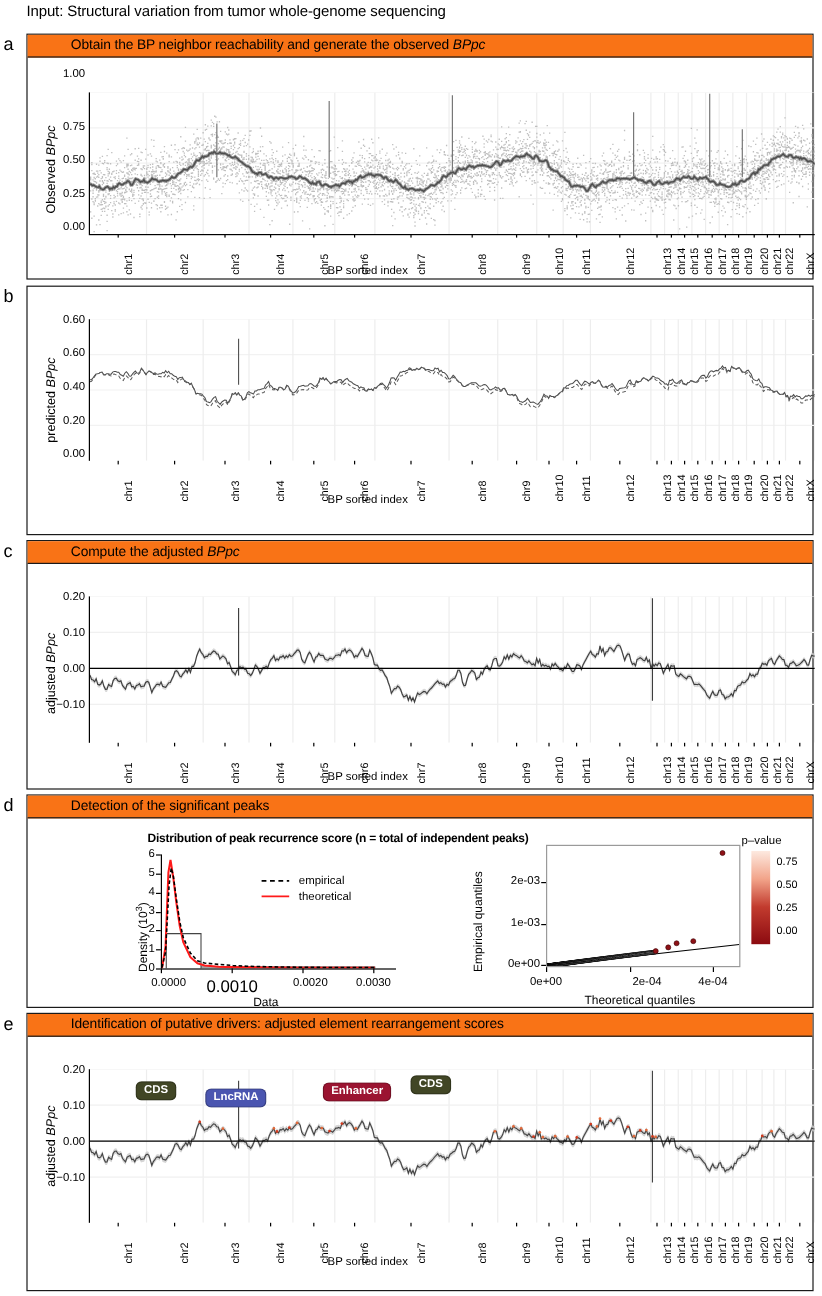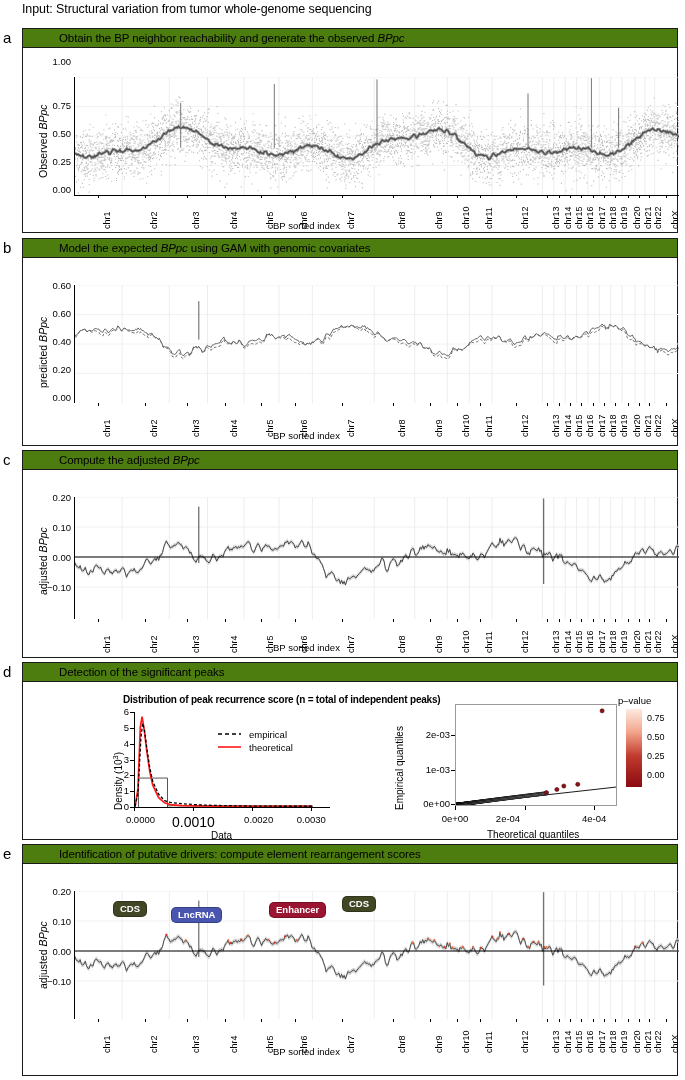--- a/index.html
+++ b/index.html
@@ -13,21 +13,21 @@
   
   .input-caption{
     position:absolute;left:22px;top:2px;font-size:12.5px;letter-spacing:-0.1px;
     white-space:nowrap;
   }
 
   
   .panel{position:absolute;left:22px;border:1px solid #1a1a1a;background:#fff;box-sizing:border-box;}
   .panel-letter{position:absolute;left:3px;font-size:15px;line-height:1;}
   .panel-header{
-    height:19px;background:#4d7c0f;border-bottom:1px solid #1a1a1a;
+    height:19px;background:#f97316;border-bottom:1px solid #1a1a1a;
     display:flex;align-items:center;box-sizing:border-box;
   }
   .panel-header .htext{font-size:11.5px;padding-left:36px;white-space:nowrap;letter-spacing:-0.1px;}
   .it{font-style:italic;}
   .panel-body{position:relative;width:100%;box-sizing:border-box;}
 
   
   .ylab{
     position:absolute;transform-origin:0 0;transform:rotate(-90deg);
     font-size:10.5px;white-space:nowrap;
@@ -167,23 +167,20 @@
           <div class="xtick" style="left: 629.735px; top: 181px;">chr22</div>
           <div class="tickmark" style="left: 642.806px; top: 147px; height: 3px;"></div>
           <div class="xtick" style="left: 646.806px; top: 181px;">chrX</div>
         </div>
       <div class="xlab" style="left:250px;top:172px;">BP sorted index</div>
     </div>
   </div>
 
   <div class="panel-letter" style="top:240px;">b</div>
   <div class="panel" style="top:238px;width:656px;height:208px;">
-    <div class="panel-header">
-      <div class="htext"><span>Model the expected </span><span class="it">BPpc</span><span> using GAM with genomic covariates</span></div>
-    </div>
     <div class="panel-body" style="height:187px;">
       <div class="ylab" style="left:14px;top:130px;"><span>predicted </span><span class="it">BPpc</span></div>
 
       <div class="ytick" style="left:12px;top:22px;width:36px;">0.60</div>
       <div class="ytick" style="left:12px;top:50px;width:36px;">0.60</div>
       <div class="ytick" style="left:12px;top:78px;width:36px;">0.40</div>
       <div class="ytick" style="left:12px;top:106px;width:36px;">0.20</div>
       <div class="ytick" style="left:12px;top:134px;width:36px;">0.00</div>
 
       <svg id="svg-b" width="604" height="118" style="position:absolute;left:52px;top:27px;">
@@ -699,21 +696,21 @@
           <circle cx="90.43478260869564" cy="87.58620689655172" r="2.1" fill="#8e1116" stroke="#3a0407" stroke-width="0.5"></circle>
           <circle cx="100.86956521739131" cy="84.48275862068965" r="2.1" fill="#8e1116" stroke="#3a0407" stroke-width="0.5"></circle>
           <circle cx="107.82608695652173" cy="81.03448275862068" r="2.1" fill="#8e1116" stroke="#3a0407" stroke-width="0.5"></circle>
           <circle cx="121.7391304347826" cy="79.3103448275862" r="2.1" fill="#8e1116" stroke="#3a0407" stroke-width="0.5"></circle>
           <circle cx="146.08695652173913" cy="5.862068965517238" r="2.1" fill="#8e1116" stroke="#3a0407" stroke-width="0.5"></circle>
         </svg>
       <div id="qq-xticks">
           <div class="tickmark" style="left: 432px; top: 124px; height: 4px;"></div>
           <div style="position: absolute; font-size: 9.5px; top: 131px; left: 411px; width: 42px; text-align: center;">0e+00</div>
           <div class="tickmark" style="left: 501.565px; top: 124px; height: 4px;"></div>
-          <div style="position: absolute; font-size: 9.5px; top: 131px; left: 464px; width: 42px; text-align: center;">2e-04</div>
+          <div style="position: absolute; font-size: 9.5px; top: 131px; left: 504px; width: 42px; ">2e-04</div>
           <div class="tickmark" style="left: 571.13px; top: 124px; height: 4px;"></div>
           <div style="position: absolute; font-size: 9.5px; top: 131px; left: 550.13px; width: 42px; text-align: center;">4e-04</div>
         </div>
       <div class="xlab" style="left:464px;top:147px;font-size:10px;">Theoretical quantiles</div>
 
       <div class="cb-title" style="left:595px;top:13px;">p–value</div>
       <svg width="16" height="78" style="position:absolute;left:603px;top:27px;">
         <defs>
           <linearGradient id="pgrad" x1="0" y1="0" x2="0" y2="1">
             <stop offset="0%" stop-color="#fdeae0"></stop>
@@ -727,21 +724,21 @@
       <div class="cb-label" style="left:624px;top:31px;">0.75</div>
       <div class="cb-label" style="left:624px;top:50px;">0.50</div>
       <div class="cb-label" style="left:624px;top:69px;">0.25</div>
       <div class="cb-label" style="left:624px;top:88px;">0.00</div>
     </div>
   </div>
 
   <div class="panel-letter" style="top:846px;">e</div>
   <div class="panel" style="top:844px;width:656px;height:232px;">
     <div class="panel-header">
-      <div class="htext">Identification of putative drivers: compute element rearrangement scores</div>
+      <div class="htext">Identification of putative drivers: adjusted element rearrangement scores</div>
     </div>
     <div class="panel-body" style="height:211px;">
       <div class="ylab" style="left:14px;top:125px;"><span>adjusted </span><span class="it">BPpc</span></div>
 
       <div class="ytick" style="left:8px;top:22px;width:40px;">0.20</div>
       <div class="ytick" style="left:8px;top:52px;width:40px;">0.10</div>
       <div class="ytick" style="left:8px;top:82px;width:40px;">0.00</div>
       <div class="ytick" style="left:8px;top:112px;width:40px;">−0.10</div>
 
       <svg id="svg-e" width="604" height="128" style="position:absolute;left:52px;top:27px;">

